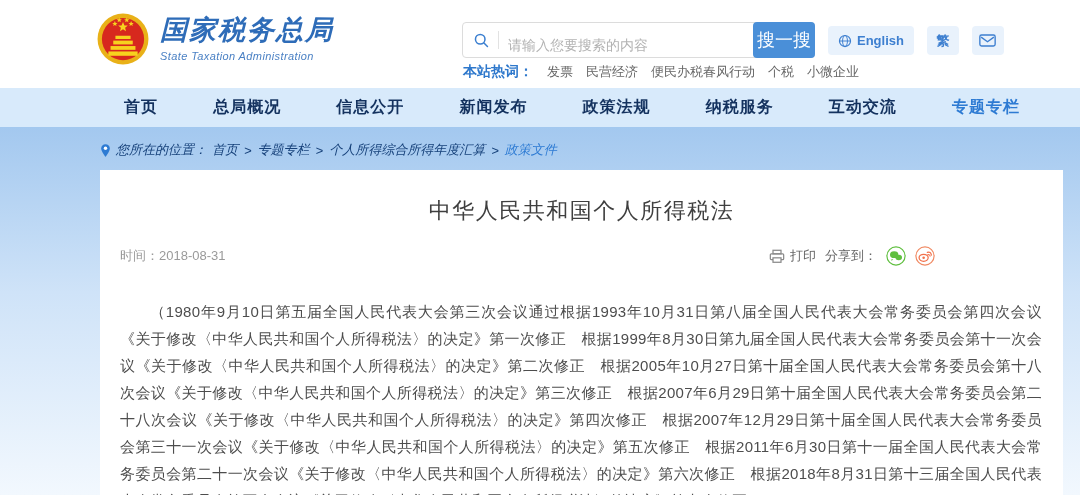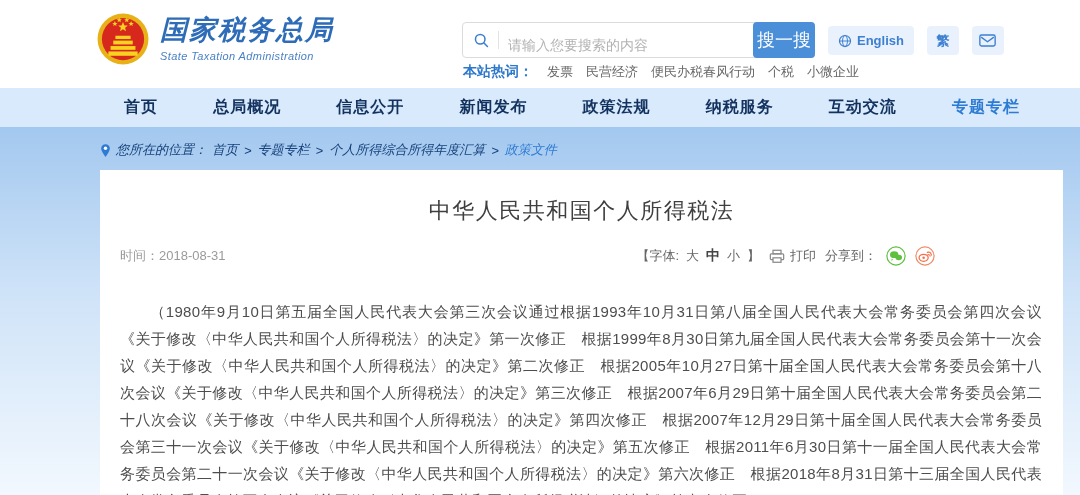--- a/index.html
+++ b/index.html
@@ -174,27 +174,20 @@
 
     <div class="card">
 
       <h1 class="article-title">中华人民共和国个人所得税法</h1>
 
       <div class="meta">
         <div class="meta-left">
           <span>时间：</span><span>2018-08-31</span>
         </div>
         <div class="toolbar">
-          <span class="fs-group">
-            <span>【字体:</span>
-            <span class="fs-item">大</span>
-            <span class="fs-item mid">中</span>
-            <span class="fs-item">小</span>
-            <span>】</span>
-          </span>
           <span class="icon-text-btn">
             <span style="display:flex;">
               <svg width="16" height="15" viewBox="0 0 18 16">
                 <rect x="4.5" y="1" width="9" height="4" fill="none" stroke="#8a8a8a" stroke-width="1.4"></rect>
                 <rect x="1.5" y="5" width="15" height="6.5" rx="1" fill="none" stroke="#8a8a8a" stroke-width="1.4"></rect>
                 <rect x="4.5" y="9.5" width="9" height="5" fill="#ffffff" stroke="#8a8a8a" stroke-width="1.4"></rect>
               </svg>
             </span>
             <span>打印</span>
           </span>

